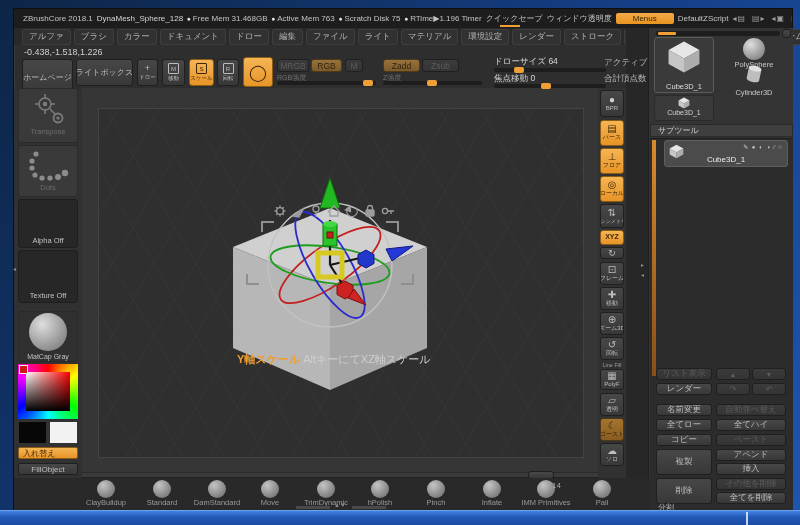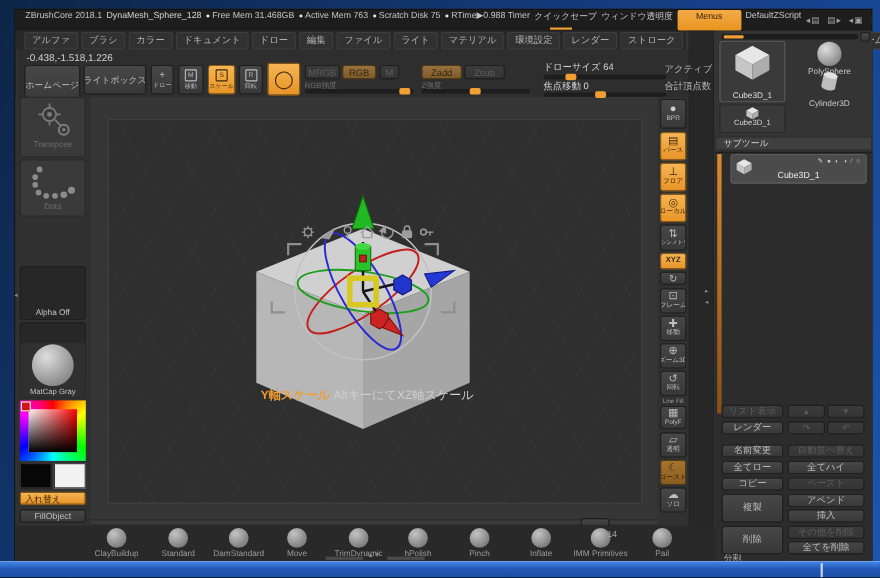--- a/index.html
+++ b/index.html
@@ -3,21 +3,21 @@
 <meta charset="utf-8">
 <style>
   html,body{margin:0;padding:0;background:#000;}
   #stage{position:relative;width:800px;height:525px;overflow:hidden;
     background:linear-gradient(125deg,#0d2546 0%,#153f86 55%,#1e55ae 100%);
     font-family:"Liberation Sans","DejaVu Sans",sans-serif;}
   .abs{position:absolute;box-sizing:border-box;}
   .window{left:13px;top:8px;width:780px;height:502px;background:#2e2e2e;
     border:1px solid #0f0f0f;box-shadow:inset 0 0 0 1px #3b3b3b;}
   .titlebar{left:14px;top:9px;width:778px;height:19px;background:#1d1d1d;display:flex;
-    gap:4px;padding:0 5px;font-size:8px;color:#c3c3c3;white-space:nowrap;overflow:hidden;}
+    align-items:center;gap:4px;padding:0 5px;font-size:8px;color:#c3c3c3;white-space:nowrap;overflow:hidden;}
   .stat::before{content:"● ";color:#e6e6e6;font-size:6.5px;}
   .menus-btn{background:linear-gradient(#f3ab47,#e8941f);color:#3a2505;border-radius:2px;padding:1px 17px;}
   .winctl{color:#9f9f9f;font-size:8px;letter-spacing:1px;}
   .menubar{left:14px;top:28px;width:632px;height:17px;display:flex;gap:3px;align-items:center;
     padding-left:8px;background:#292929;}
   .mi{padding:1px 6px;background:#313131;border:1px solid #3e3e3e;border-radius:2px;color:#b4b4b4;
     font-size:8.5px;white-space:nowrap;}
   .panel-l{left:14px;top:90px;width:68px;height:420px;background:#313131;}
   .panel-canvas{left:82px;top:88px;width:516px;height:390px;background:#363636;}
   .canvas-inner{left:98px;top:108px;width:486px;height:350px;background:#2f2f2f;border:1px solid #434343;
@@ -30,21 +30,21 @@
     background:linear-gradient(#474747,#383838);border:1px solid #1f1f1f;border-radius:3px;
     color:#bdbdbd;font-size:8.5px;white-space:nowrap;overflow:hidden;}
   .btn.dis{color:#5d5d5d;background:linear-gradient(#3b3b3b,#343434);}
   .btn.on{background:linear-gradient(#f5b554,#e89427);color:#3f2708;border-color:#8a5c16;}
   .btn.sel{background:linear-gradient(#97723d,#7c5b2b);color:#33240e;border-color:#4e3a16;}
   .btn.amber{background:linear-gradient(#a5742f,#8a5c20);color:#2e1f08;border-color:#4e3a16;}
   .rail{width:24px;flex-direction:column;font-size:6px;line-height:1.25;gap:0;}
   .rail .ic{font-size:10px;line-height:1;}
   .lbl{color:#9a9a9a;font-size:7.5px;text-align:center;}
   .tile{background:#3a3a3a;border:1px solid #2a2a2a;border-radius:3px;}
-  .darkthumb{background:#272727;border:1px solid #1e1e1e;margin-top:43px;}
+  .darkthumb{background:#272727;border:1px solid #1e1e1e;}
   .sld{background:#1d1d1d;border-radius:2px;height:4px;}
   .knob{position:absolute;width:10px;height:6px;background:#ef9f33;border-radius:2px;top:-1px;}
   .sphere{border-radius:50%;background:radial-gradient(circle at 35% 30%,#dedede,#9a9a9a 60%,#6f6f6f);}
   .bsphere{width:18px;height:18px;border-radius:50%;background:radial-gradient(circle at 35% 30%,#c4c4c4,#8a8a8a 60%,#636363);}
   .tinytxt{font-size:5.5px;color:#9a9a9a;}
   .taskbar{left:0;top:510px;width:800px;height:15px;
     background:linear-gradient(#4383e4,#2258b6 45%,#1c4da4);border-top:1px solid #6aa0ec;}
   .toolminibtn{display:flex;flex-direction:column;align-items:center;justify-content:center;gap:1px;}
   .icbox{display:inline-flex;align-items:center;justify-content:center;width:9px;height:9px;
     border:1px solid currentColor;border-radius:1px;font-size:6px;line-height:1;}
@@ -58,21 +58,21 @@
 
   <div class="abs titlebar">
     <svg width="11" height="12" viewBox="0 0 12 12">
       <path d="M2 11 L5 2 L7 8 L11 5" stroke="#cfcfcf" stroke-width="1.6" fill="none"></path>
     </svg>
     <span>ZBrushCore 2018.1</span>
     <span style="color:#d6d6d6">DynaMesh_Sphere_128</span>
     <span class="stat">Free Mem 31.468GB</span>
     <span class="stat">Active Mem 763</span>
     <span class="stat">Scratch Disk 75</span>
-    <span class="stat">RTime▶0.988 Timer</span>
+    <span class="stat">RTime▶1.196 Timer</span>
     <span>クイックセーブ</span>
     <span>ウィンドウ透明度</span>
     <span class="menus-btn">Menus</span>
     <span>DefaultZScript</span>
     <span style="margin-left:auto;display:flex;gap:6px;align-items:center">
       <span class="winctl">◂▤</span>
       <span class="winctl">▤▸</span>
       <span class="winctl">◂▣</span>
       <span class="winctl">▣▸</span>
       <svg width="8" height="9" viewBox="0 0 10 11">

